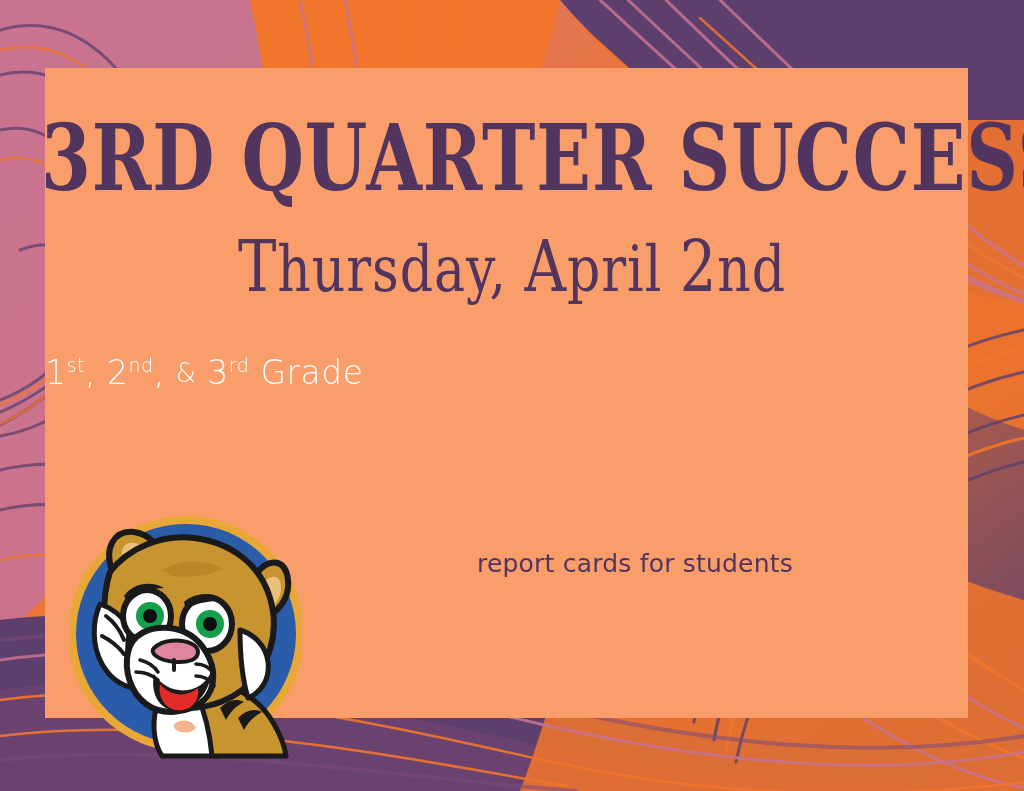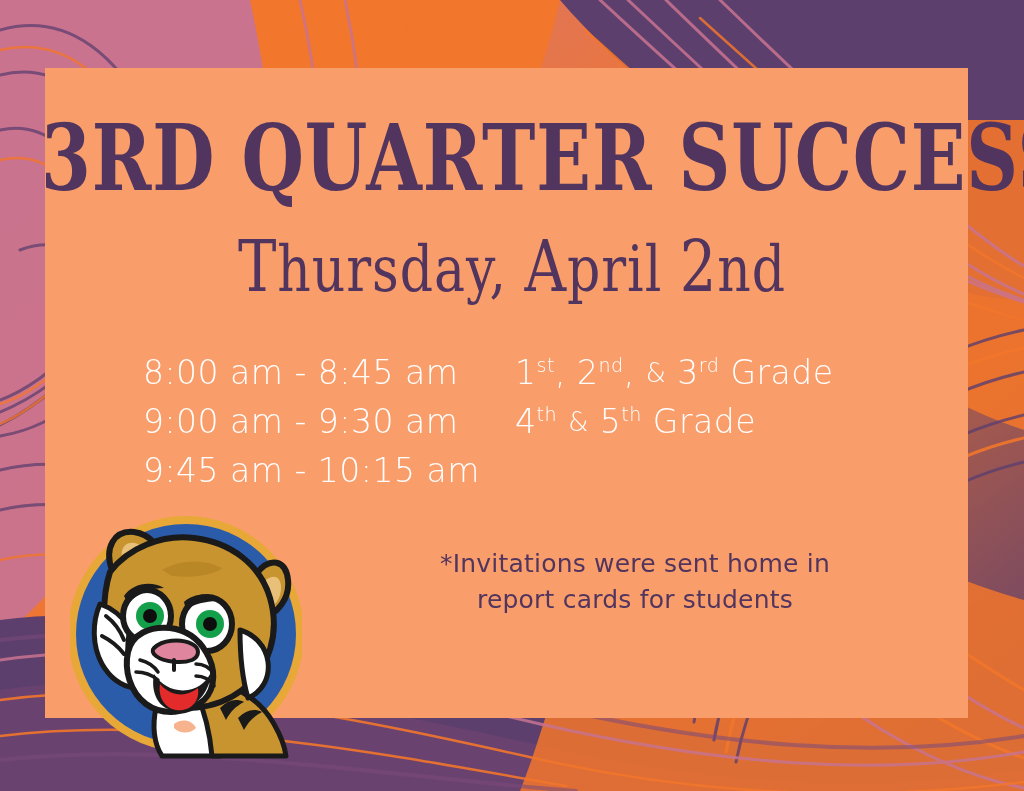--- a/index.html
+++ b/index.html
@@ -178,38 +178,31 @@
   </div>
 
   <div class="card"></div>
 
   <div class="title">3rd Quarter Success Day</div>
 
   <div class="subtitle"><span class="cap">T</span><span>hursday, </span><span class="cap">A</span><span>pril </span><span class="cap">2</span><span>nd</span></div>
 
   <div class="schedule">
 
-    <div class="col-times">
-      <div class="srow">8:00 am - 8:45 am</div>
-      <div class="srow">9:00 am - 9:30 am</div>
-      <div class="srow">9:45 am - 10:15 am</div>
+
+    <div class="col-grades">
+
+      <div class="srow"><span>1</span><sup>st</sup><span>, </span><span>2</span><sup>nd</sup><span>, </span><span class="amp">&amp;</span><span> 3</span><sup>rd</sup><span> Grade</span></div>
+
+
+
     </div>
-
-    <div class="col-grades">
-
-      <div class="srow"><span>1</span><sup>st</sup><span>, </span><span>2</span><sup>nd</sup><span>, </span><span class="amp">&amp;</span><span> 3</span><sup>rd</sup><span> Grade</span></div>
-
-
-      <div class="srow"><span>4</span><sup>th</sup><span> </span><span class="amp">&amp;</span><span> 5</span><sup>th</sup><span> Grade</span></div>
-
-    </div>
   </div>
 
   <div class="note">
-    <div>*Invitations were sent home in</div>
     <div>report cards for students</div>
   </div>
 
   <div class="mascot">
     <svg viewBox="0 0 232 250" aria-hidden="true">
 
       <circle cx="116" cy="122" r="118" fill="#E8A838"></circle>
       <circle cx="116" cy="122" r="110" fill="#2A5CAA"></circle>
 
       <g>

